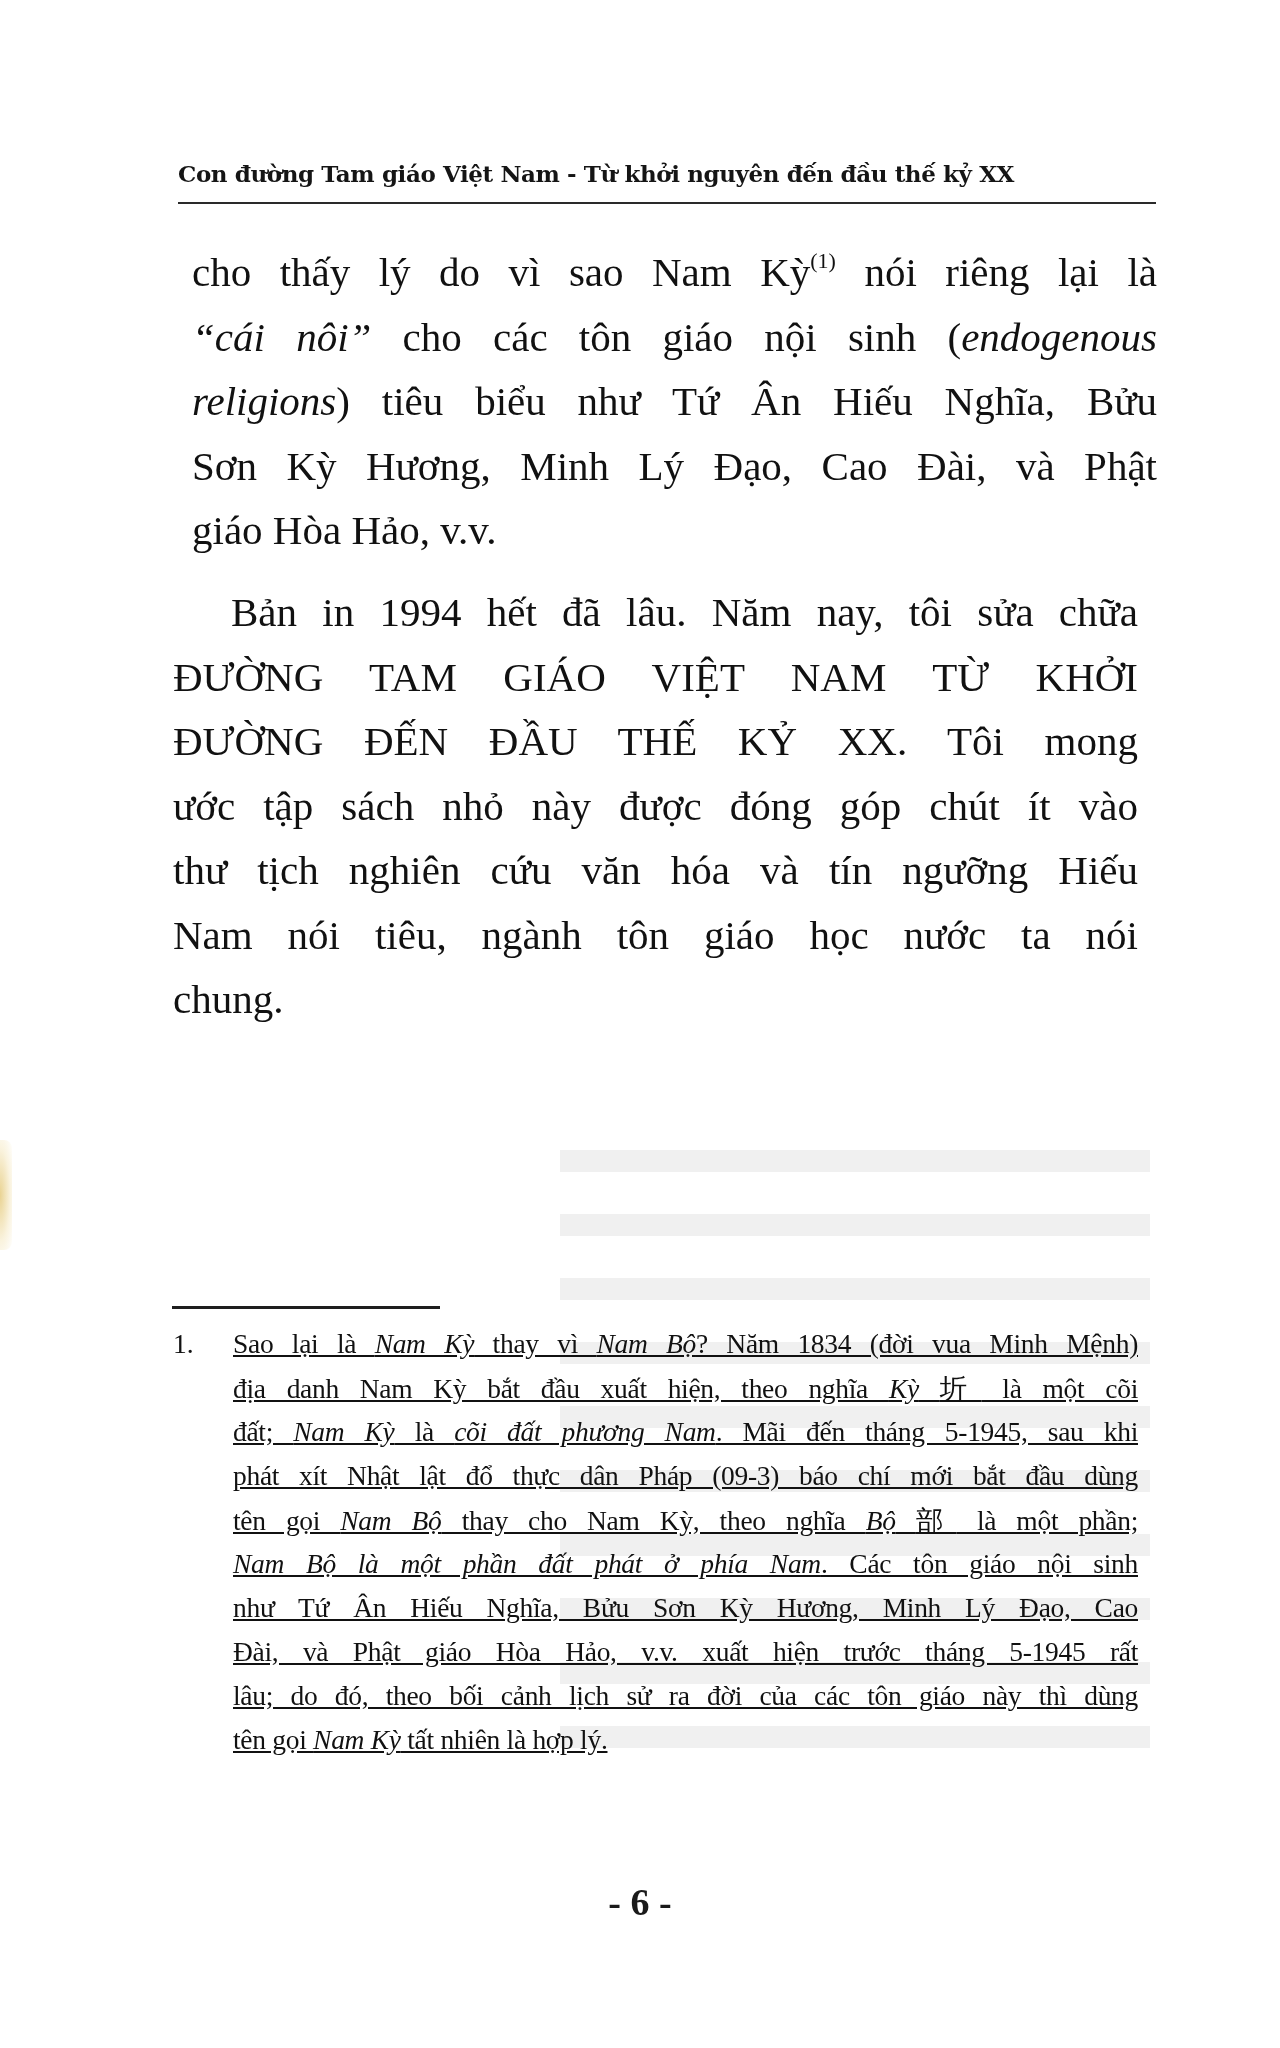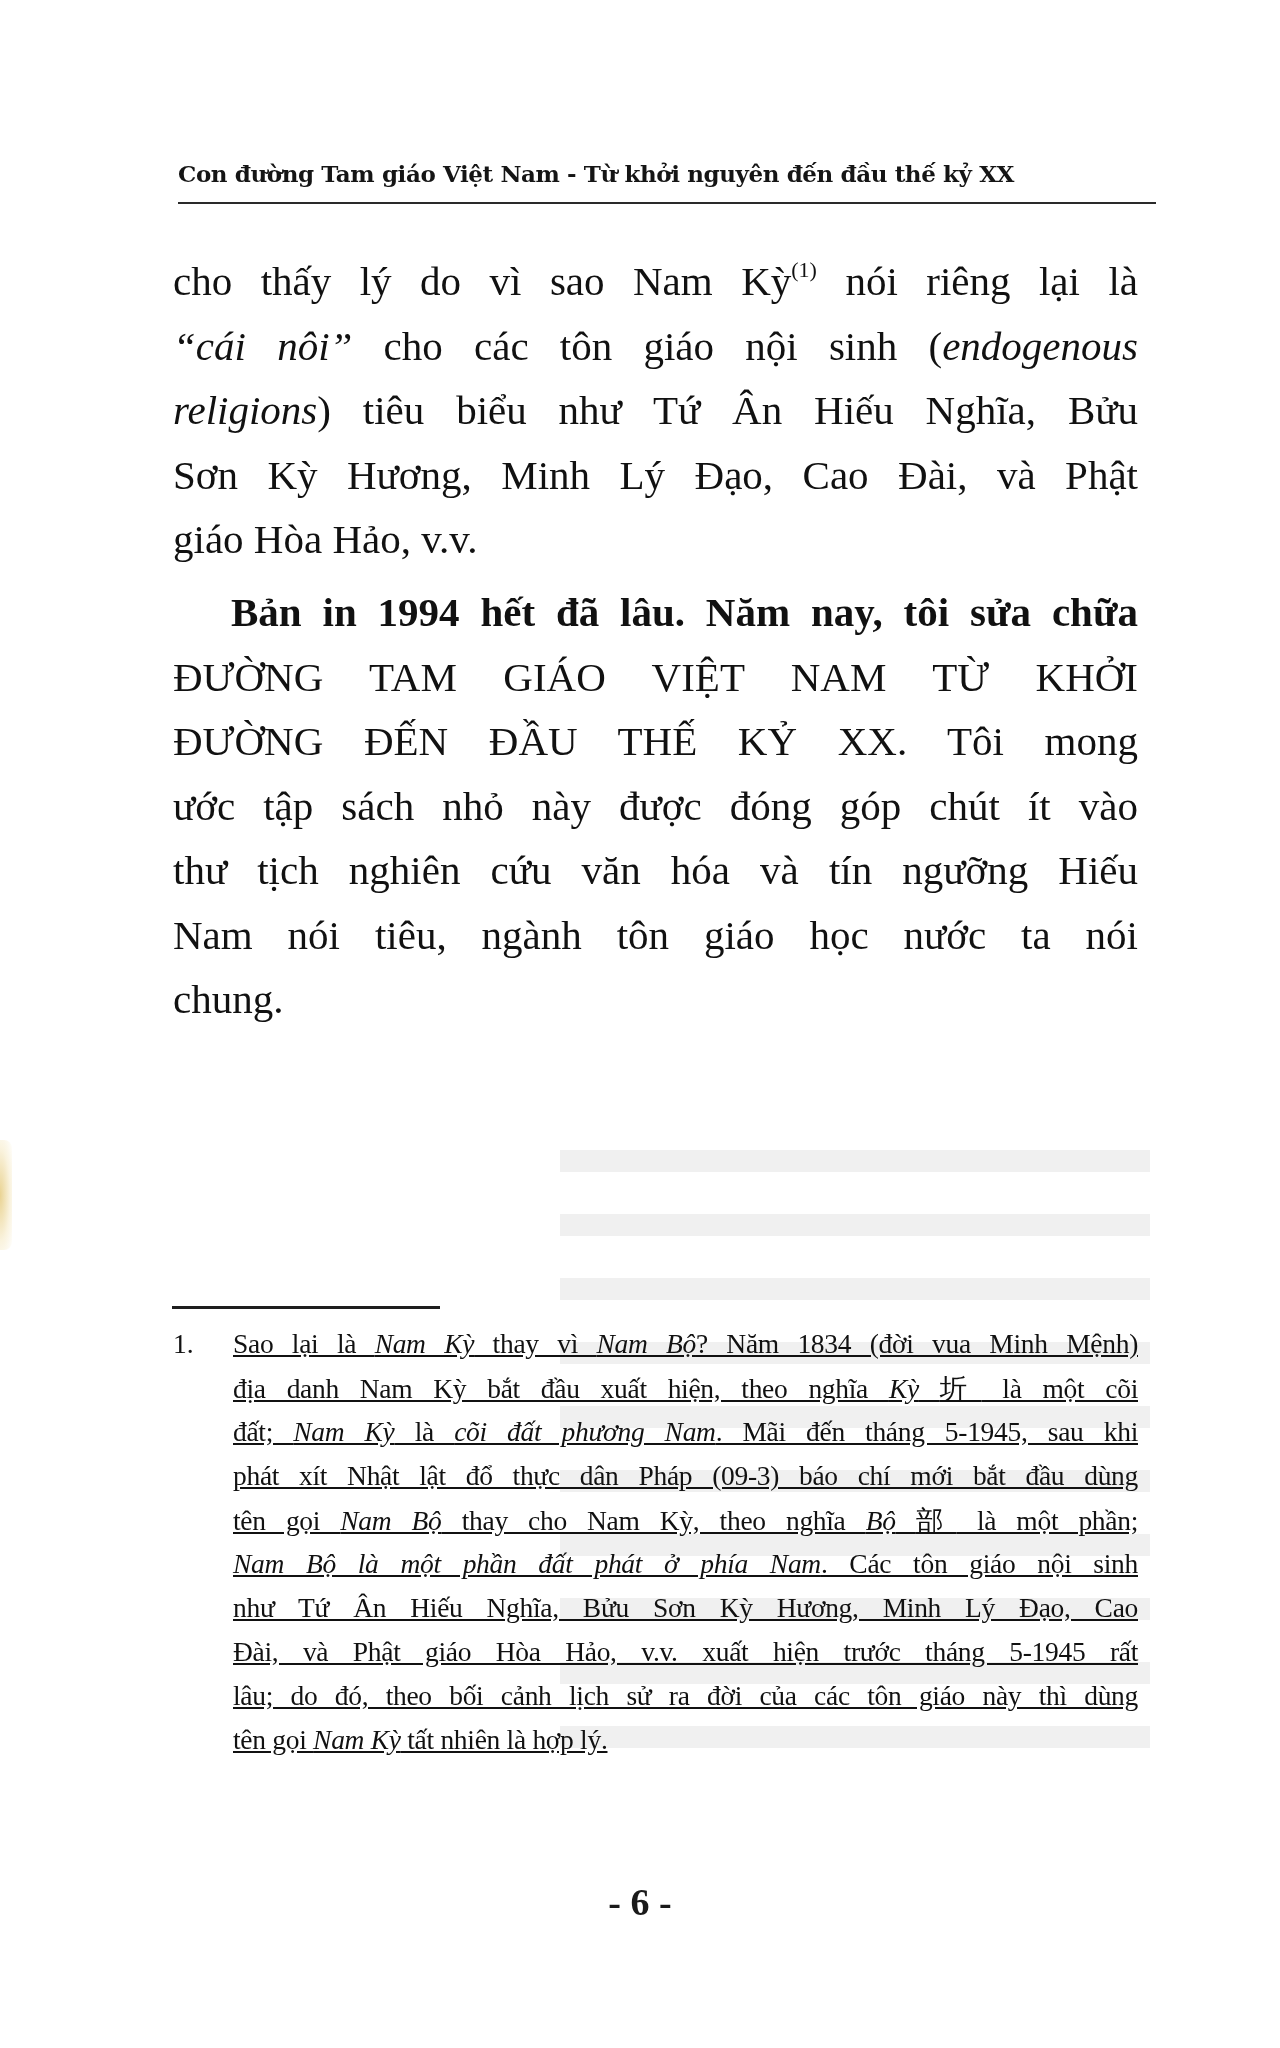--- a/index.html
+++ b/index.html
@@ -56,23 +56,23 @@
   .body-text .line {
     display: block;
     white-space: nowrap;
     text-align: justify;
     text-align-last: justify;
     height: 64.5px;
   }
   .body-text .line.last {
     text-align-last: left;
   }
-  .paragraph-1 { top: 249px; }
+  .paragraph-1 { top: 240px; margin-left: 19px; }
   .paragraph-2 { top: 580px; }
-  .indent { padding-left: 58px; font-weight: bold; }
+  .indent { padding-left: 58px; }
   sup.fnref {
     font-size: 22px;
     vertical-align: 18px;
     line-height: 0;
     letter-spacing: 0;
   }
   em { font-style: italic; }
 
   .footnote-rule {
     position: absolute;

